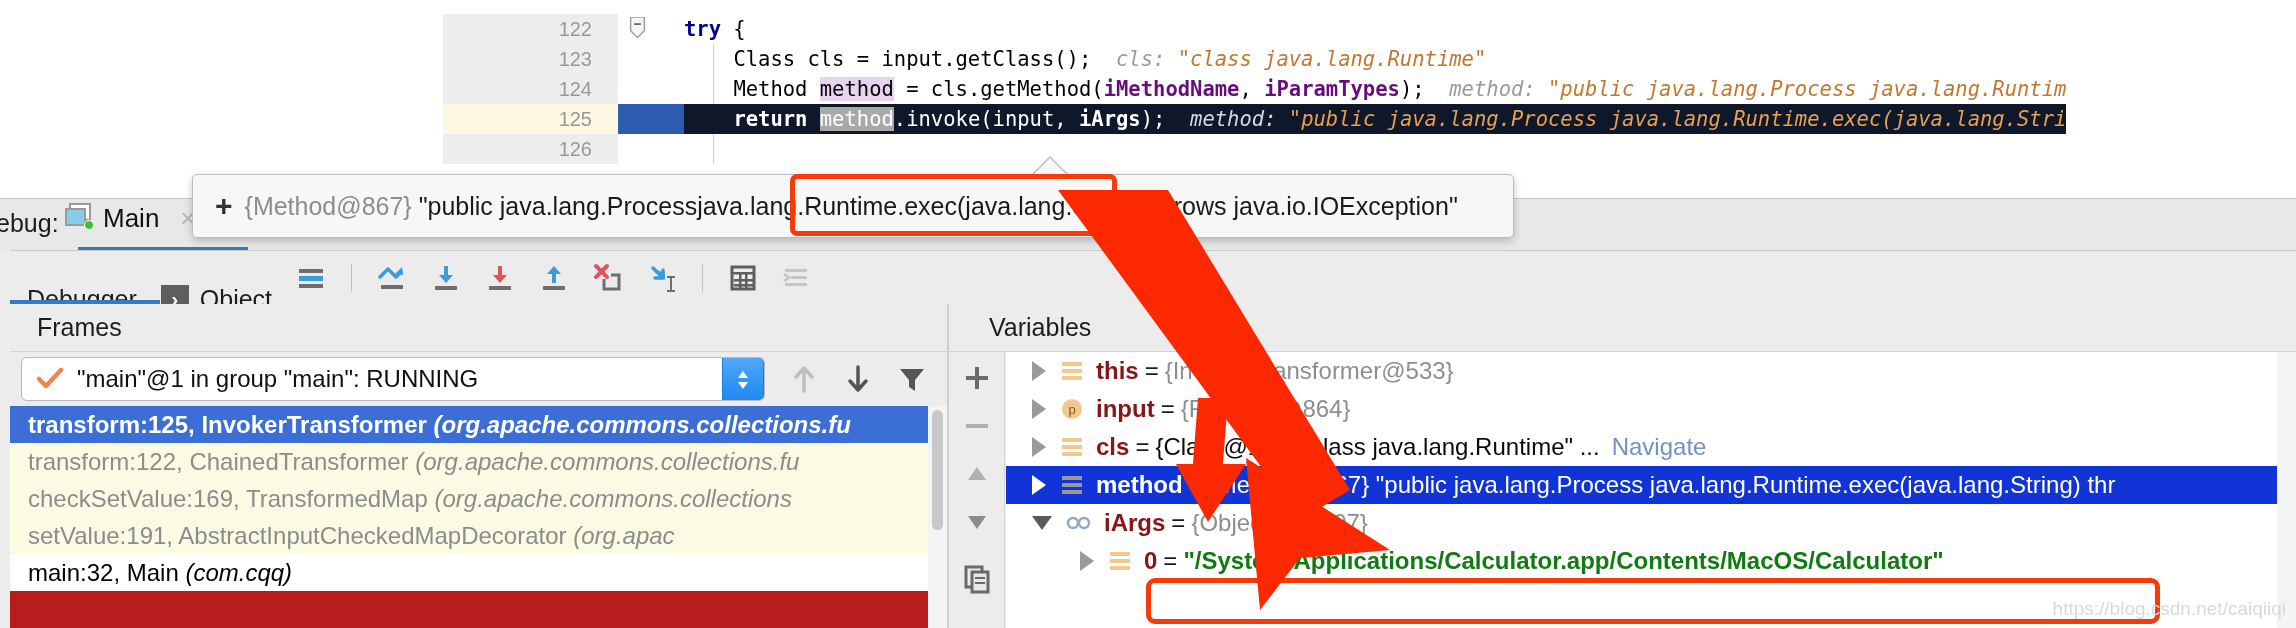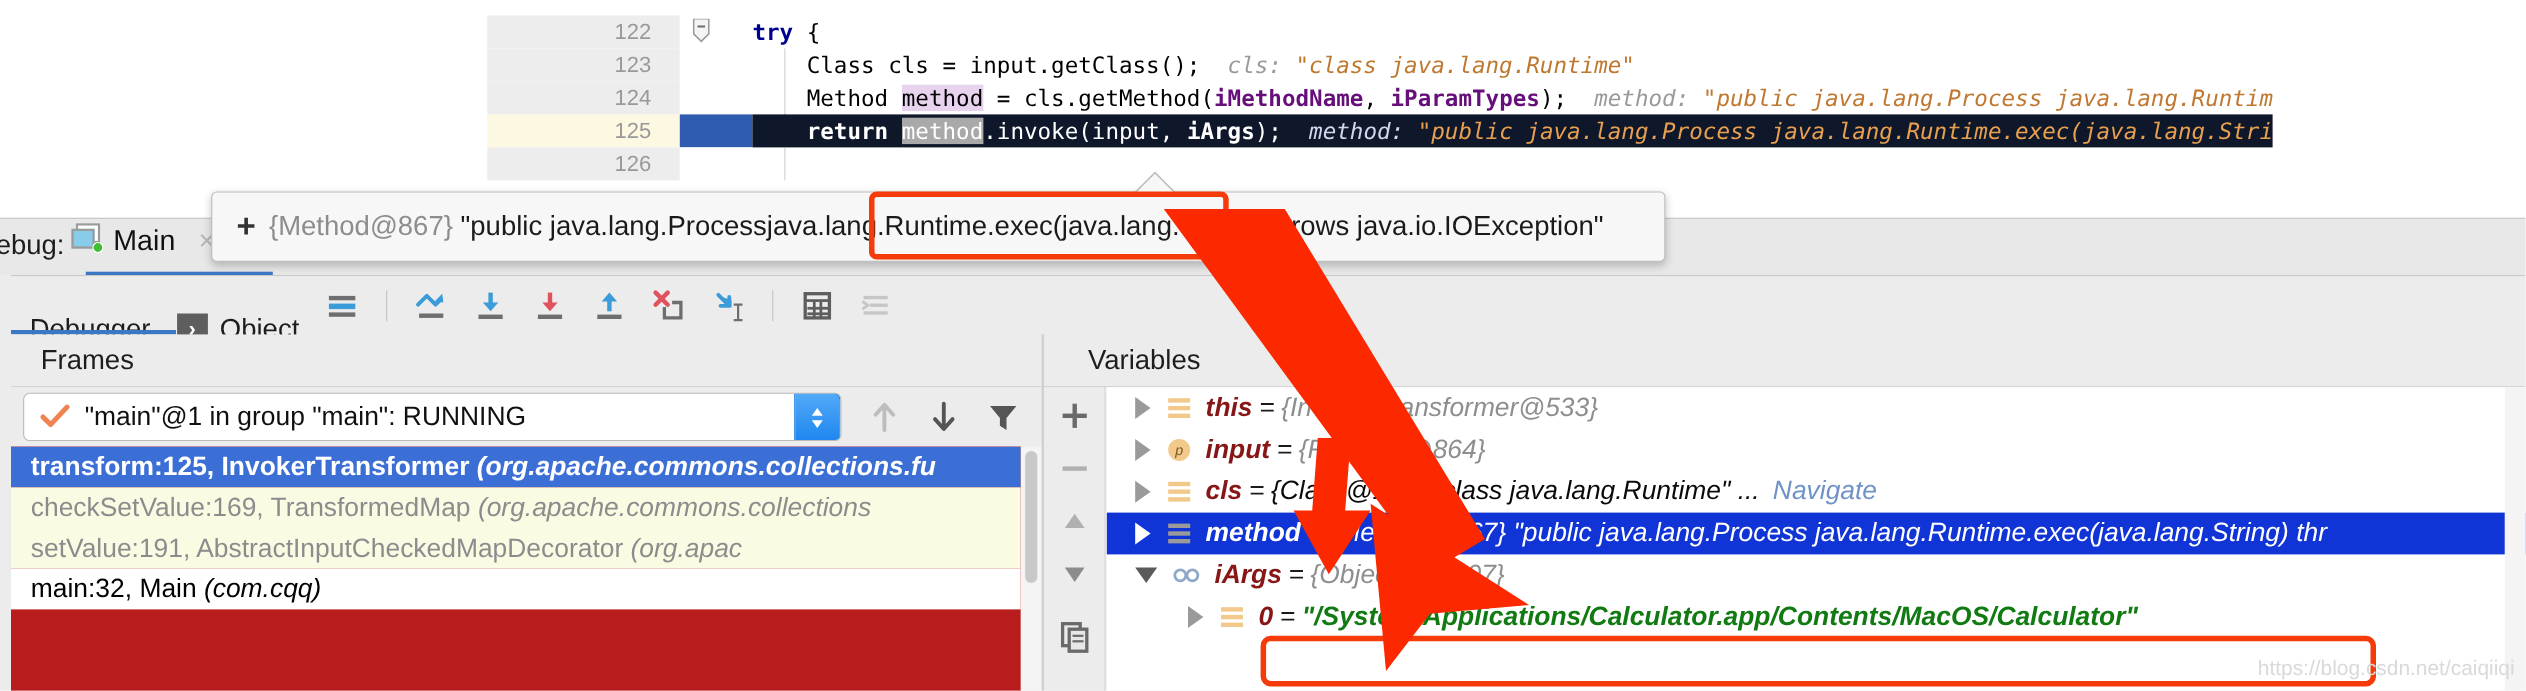--- a/index.html
+++ b/index.html
@@ -383,21 +383,20 @@
     width: 36px; height: 36px;
     display: flex; align-items: center; justify-content: center;
   }
 
   .vars-list {
     position: absolute;
     left: 1006px; top: 154px;
     width: 1290px; height: 276px;
     background: #ffffff;
     overflow: hidden;
-    font-style: italic;
   }
   .var-row {
     position: relative;
     height: 38px;
     line-height: 38px;
     white-space: nowrap;
     font-size: 24px;
     padding-left: 26px;
     display: flex;
     align-items: center;
@@ -638,20 +637,21 @@
           <path d="M19 7 L19 29 M11 21 L19 30 L27 21" stroke="#555555" stroke-width="3.5" fill="none" stroke-linecap="round" stroke-linejoin="round"></path>
         </svg>
         <svg width="38" height="38" viewBox="0 0 38 38">
           <path d="M7 9 L31 9 L22 20 L22 31 L16 27 L16 20 Z" fill="#555555"></path>
         </svg>
       </div>
     </div>
 
     <div class="frames-list">
       <div class="frame-row selected"><span>transform:125, InvokerTransformer </span><span class="frame-pkg">(org.apache.commons.collections.fu</span></div>
+      <div class="frame-row"><span>transform:122, ChainedTransformer </span><span class="frame-pkg">(org.apache.commons.collections.fu</span></div>
       <div class="frame-row"><span>checkSetValue:169, TransformedMap </span><span class="frame-pkg">(org.apache.commons.collections</span></div>
       <div class="frame-row"><span>setValue:191, AbstractInputCheckedMapDecorator </span><span class="frame-pkg">(org.apac</span></div>
       <div class="frame-row plain"><span>main:32, Main </span><span class="frame-pkg">(com.cqq)</span></div>
     </div>
     <div class="frames-scrollbar">
       <div class="thumb"></div>
     </div>
 
     <div class="vars-gutter">
       <div class="vg-btn" style="top:8px">

